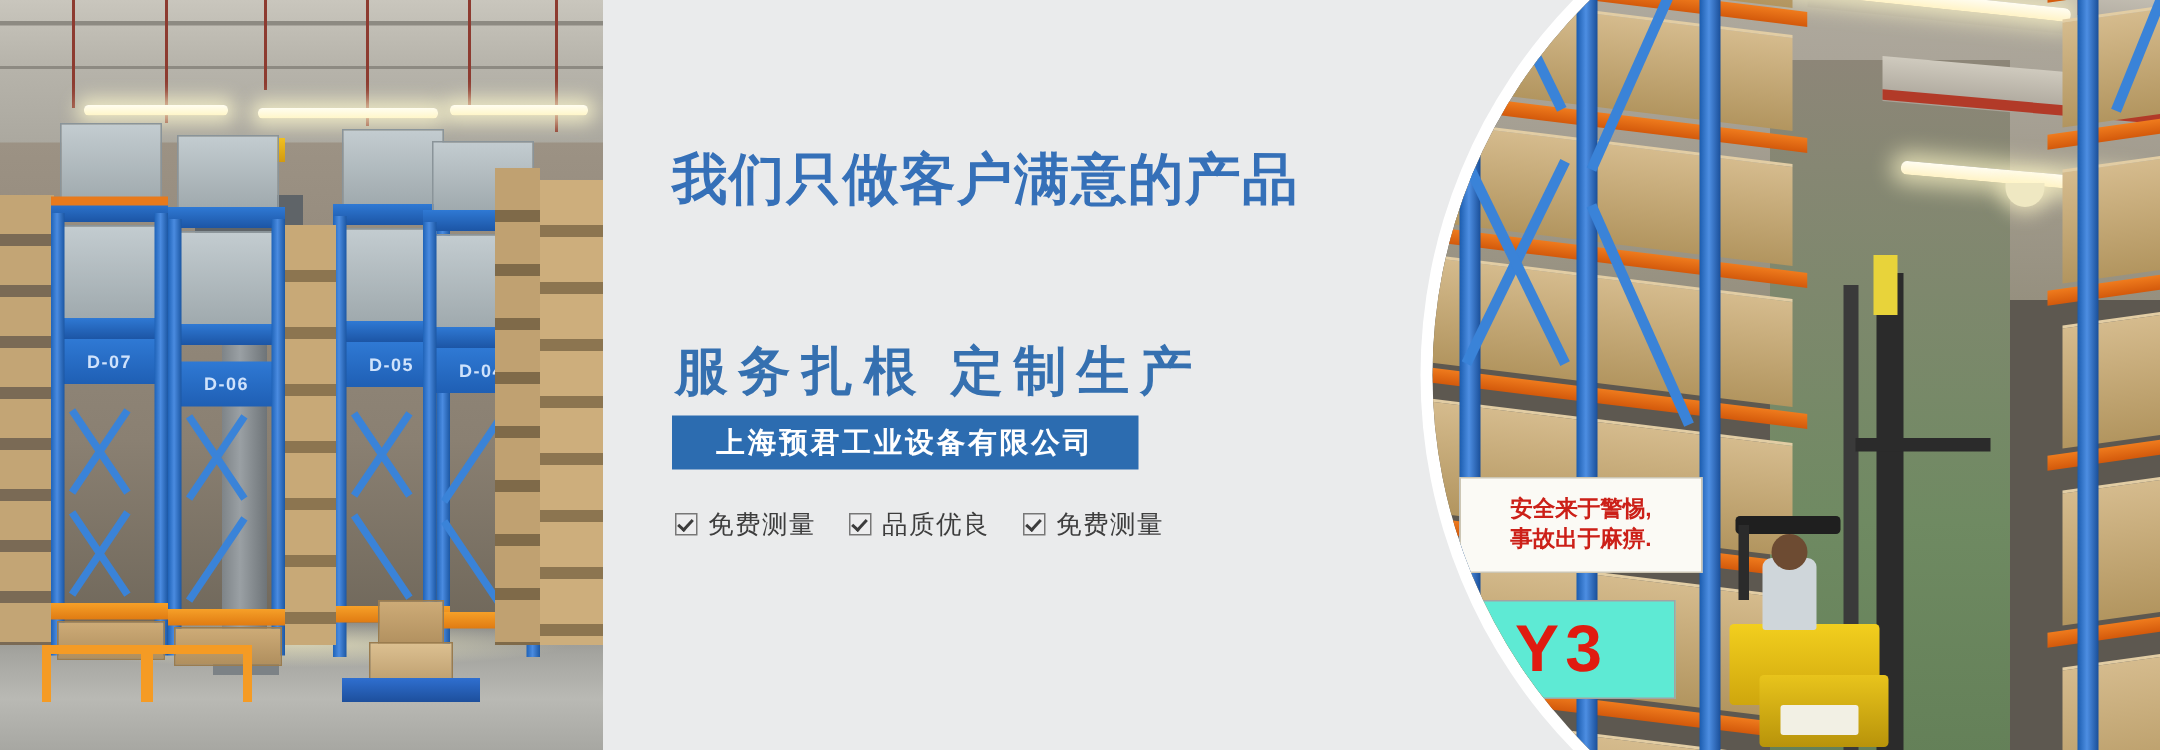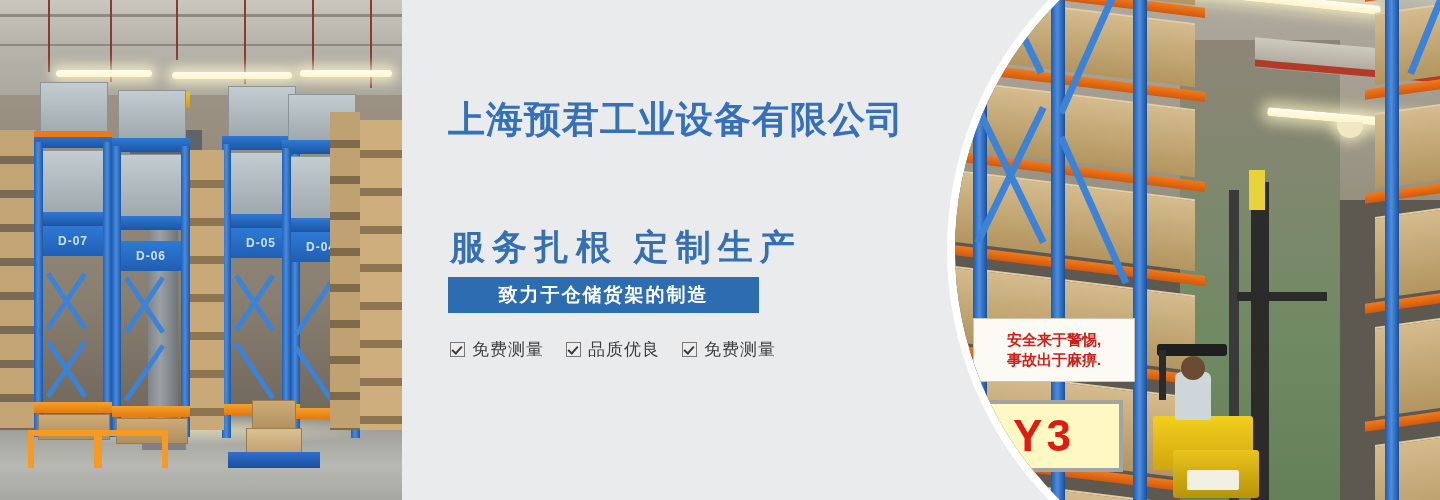--- a/index.html
+++ b/index.html
@@ -73,21 +73,21 @@
   .rp-red{position:absolute;background:#b23a28;}
   .rp-tube{position:absolute;height:9px;border-radius:4px;
     background:linear-gradient(180deg,#fffdf2,#fff3c6);box-shadow:0 0 14px 6px rgba(255,248,200,.7);}
   .rp-col{position:absolute;width:14px;background:linear-gradient(90deg,#1b5cae,#4d8ee2 45%,#1a4f99);}
   .rp-ob{position:absolute;height:10px;background:linear-gradient(180deg,#ef7b1d,#d3590b);}
   .rp-br{position:absolute;width:7px;background:#3a83d8;}
   .rp-pal{position:absolute;background:linear-gradient(180deg,#d5bb8d,#b2955f);border-top:2px solid #e2cda4;}
   .sign-safety{position:absolute;background:#fbfaf5;border:1px solid #ccc6b4;
     display:flex;flex-direction:column;justify-content:center;align-items:center;
     color:#cc2018;font-weight:bold;line-height:1.35;}
-  .sign-y{position:absolute;background:#fef9c3;border:4px solid #a3a3a3;color:#e01b10;
+  .sign-y{position:absolute;background:#5eead4;border:1px solid #a3a3a3;color:#e01b10;
     font-weight:bold;display:flex;align-items:center;justify-content:center;text-align:center;}
   .forklift{position:absolute;}
   .fk-mast{position:absolute;background:#2b2b2b;}
   .fk-body{position:absolute;background:linear-gradient(180deg,#f2cf1e,#cfa60d);border-radius:3px;}
   .fk-cab{position:absolute;background:#1f1f1f;}
   .fk-person{position:absolute;background:#cfd6da;border-radius:6px 6px 2px 2px;}
   .fk-head{position:absolute;background:#6d4b32;border-radius:50%;}
 </style>
 </head>
 <body>
@@ -191,23 +191,23 @@
 
     <div class="carton" style="left:252px;top:400px;width:42px;height:30px;"></div>
     <div class="carton l" style="left:246px;top:428px;width:54px;height:28px;"></div>
     <div class="pallet" style="left:228px;top:452px;width:92px;height:16px;"></div>
 
     <div style="position:absolute;left:28px;top:430px;width:60px;height:32px;border:6px solid #f59b24;border-bottom:none;"></div>
     <div style="position:absolute;left:96px;top:430px;width:60px;height:32px;border:6px solid #f59b24;border-bottom:none;"></div>
   </div>
 
   <div class="center">
-    <div class="headline">上海预君工业设备有限公司</div>
+    <div class="headline">我们只做客户满意的产品</div>
     <div class="slogan">服务扎根 定制生产</div>
-    <div class="cta">致力于仓储货架的制造</div>
+    <div class="cta">上海预君工业设备有限公司</div>
 
     <div class="features">
       <div class="feature">
         <span class="chk"></span>
         <span class="flabel">免费测量</span>
       </div>
       <div class="feature">
         <span class="chk"></span>
         <span class="flabel">品质优良</span>
       </div>

